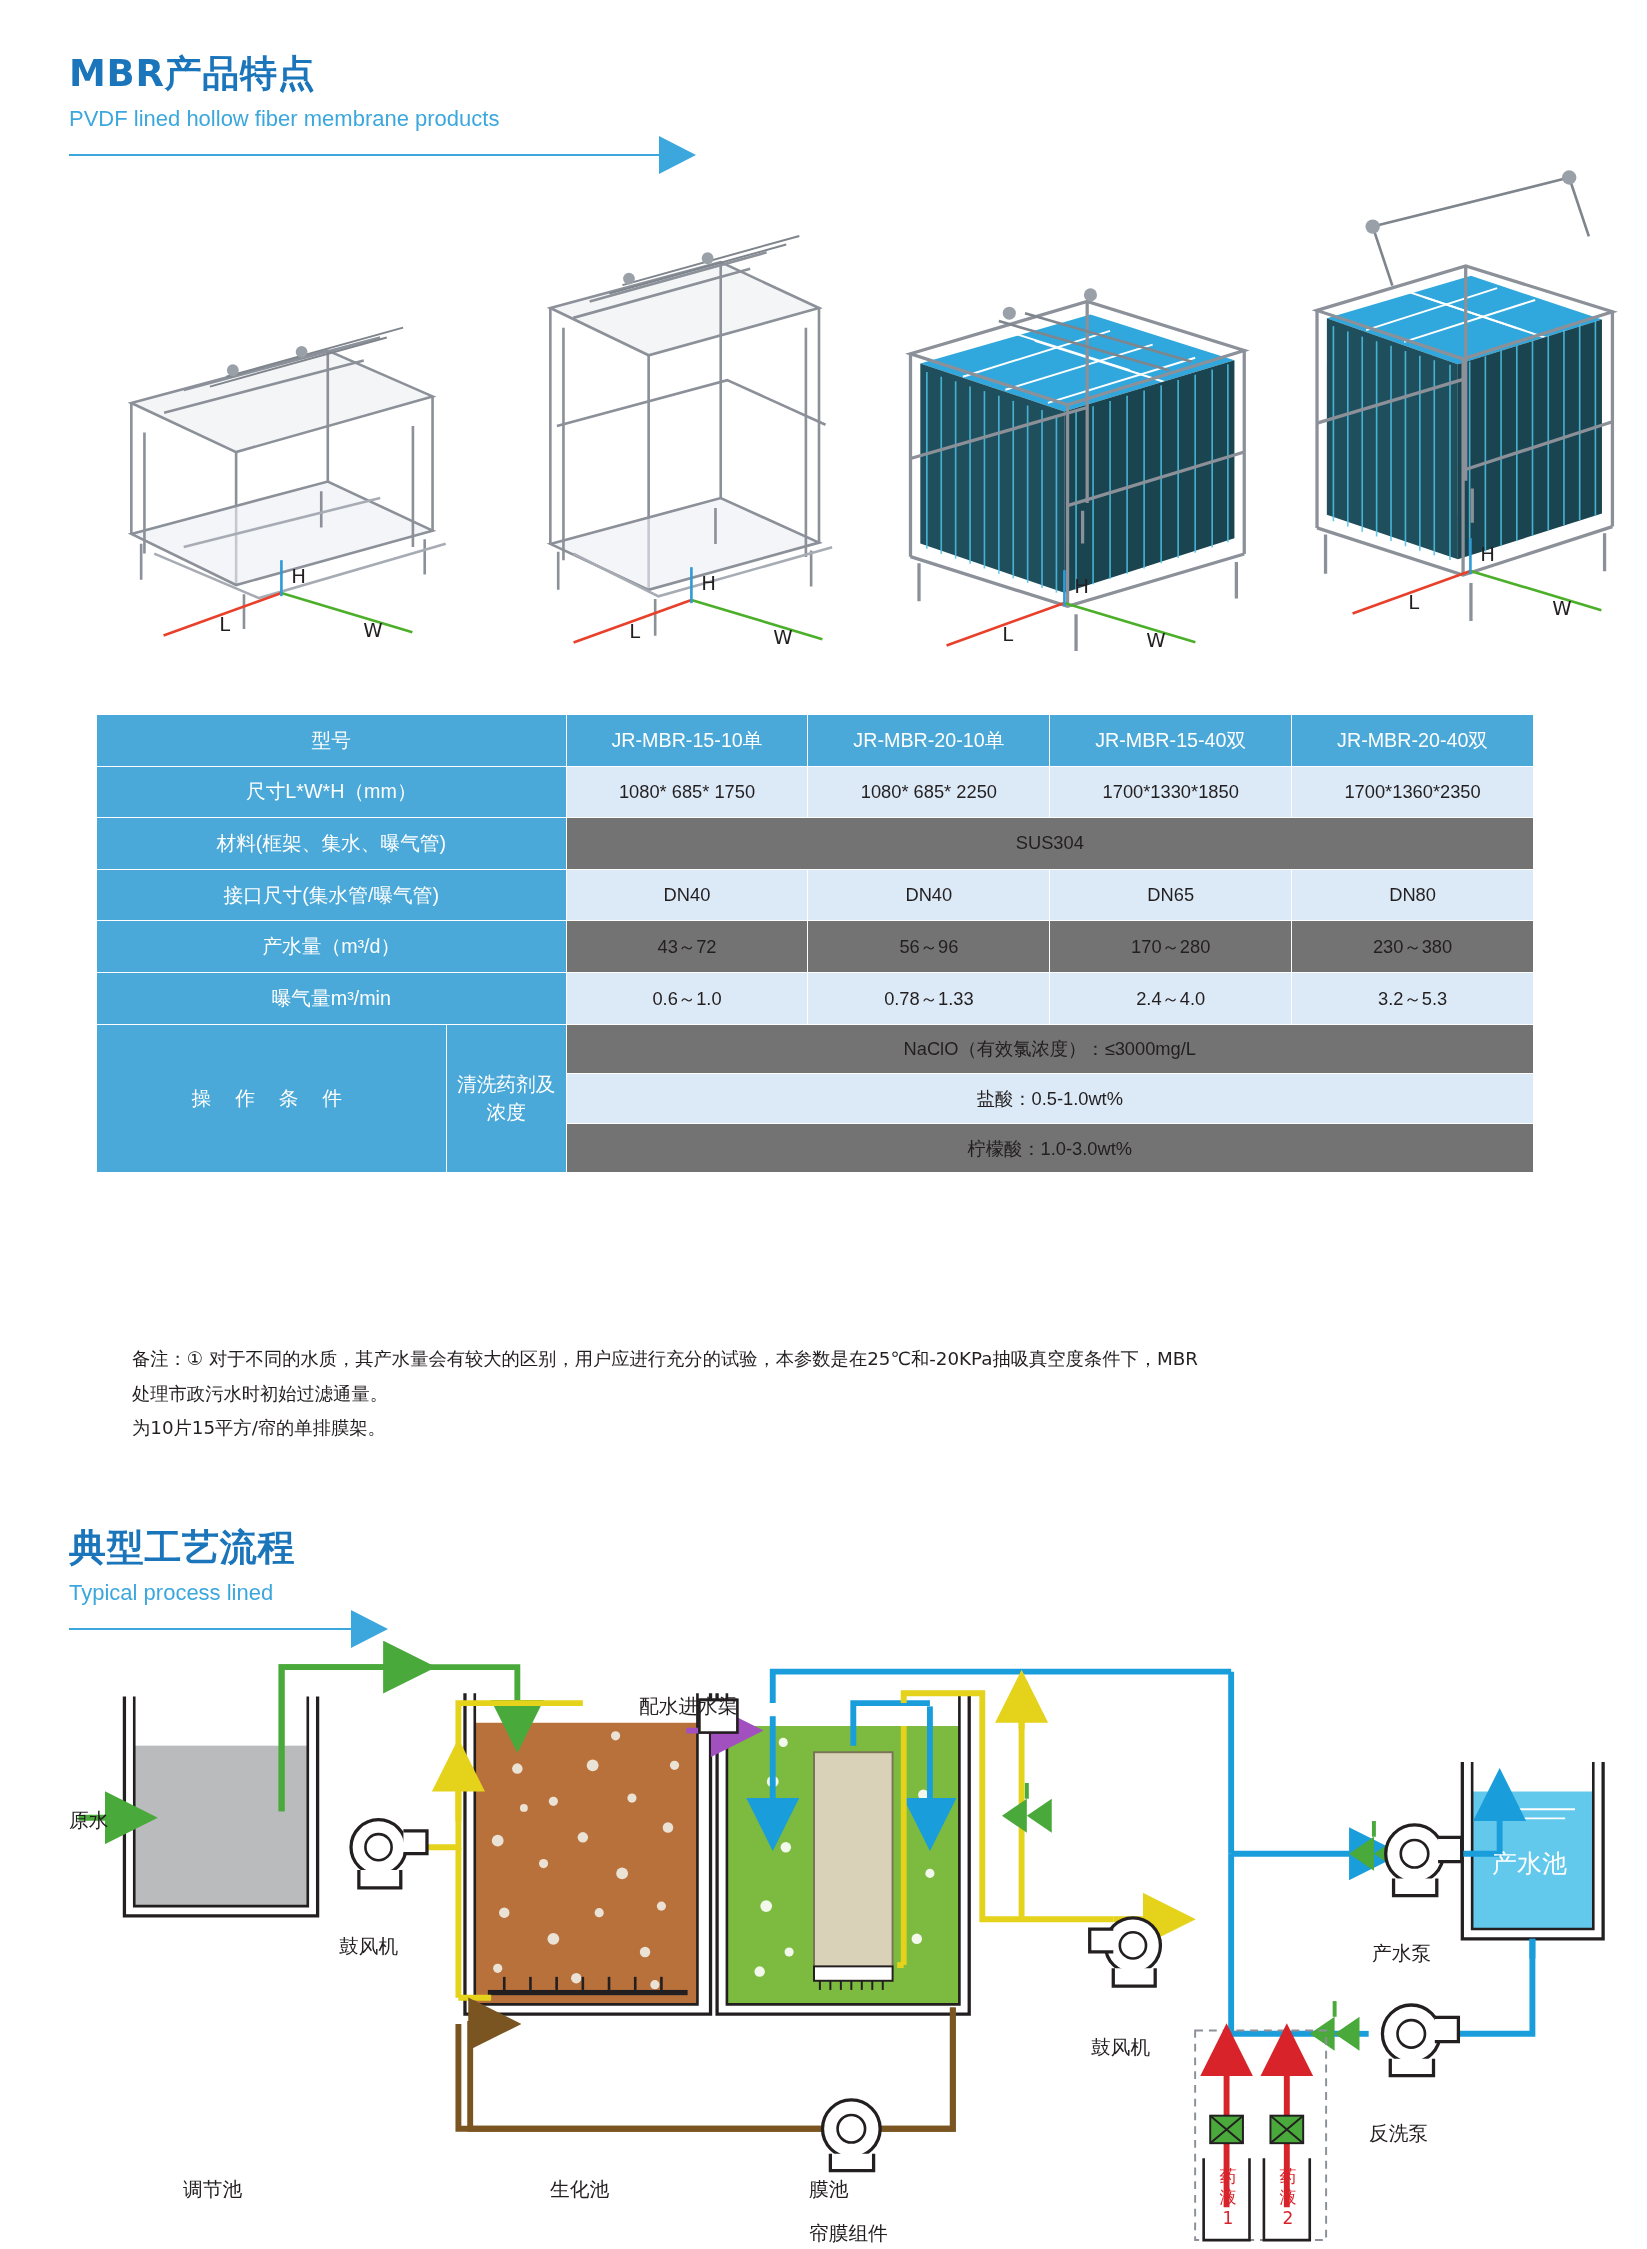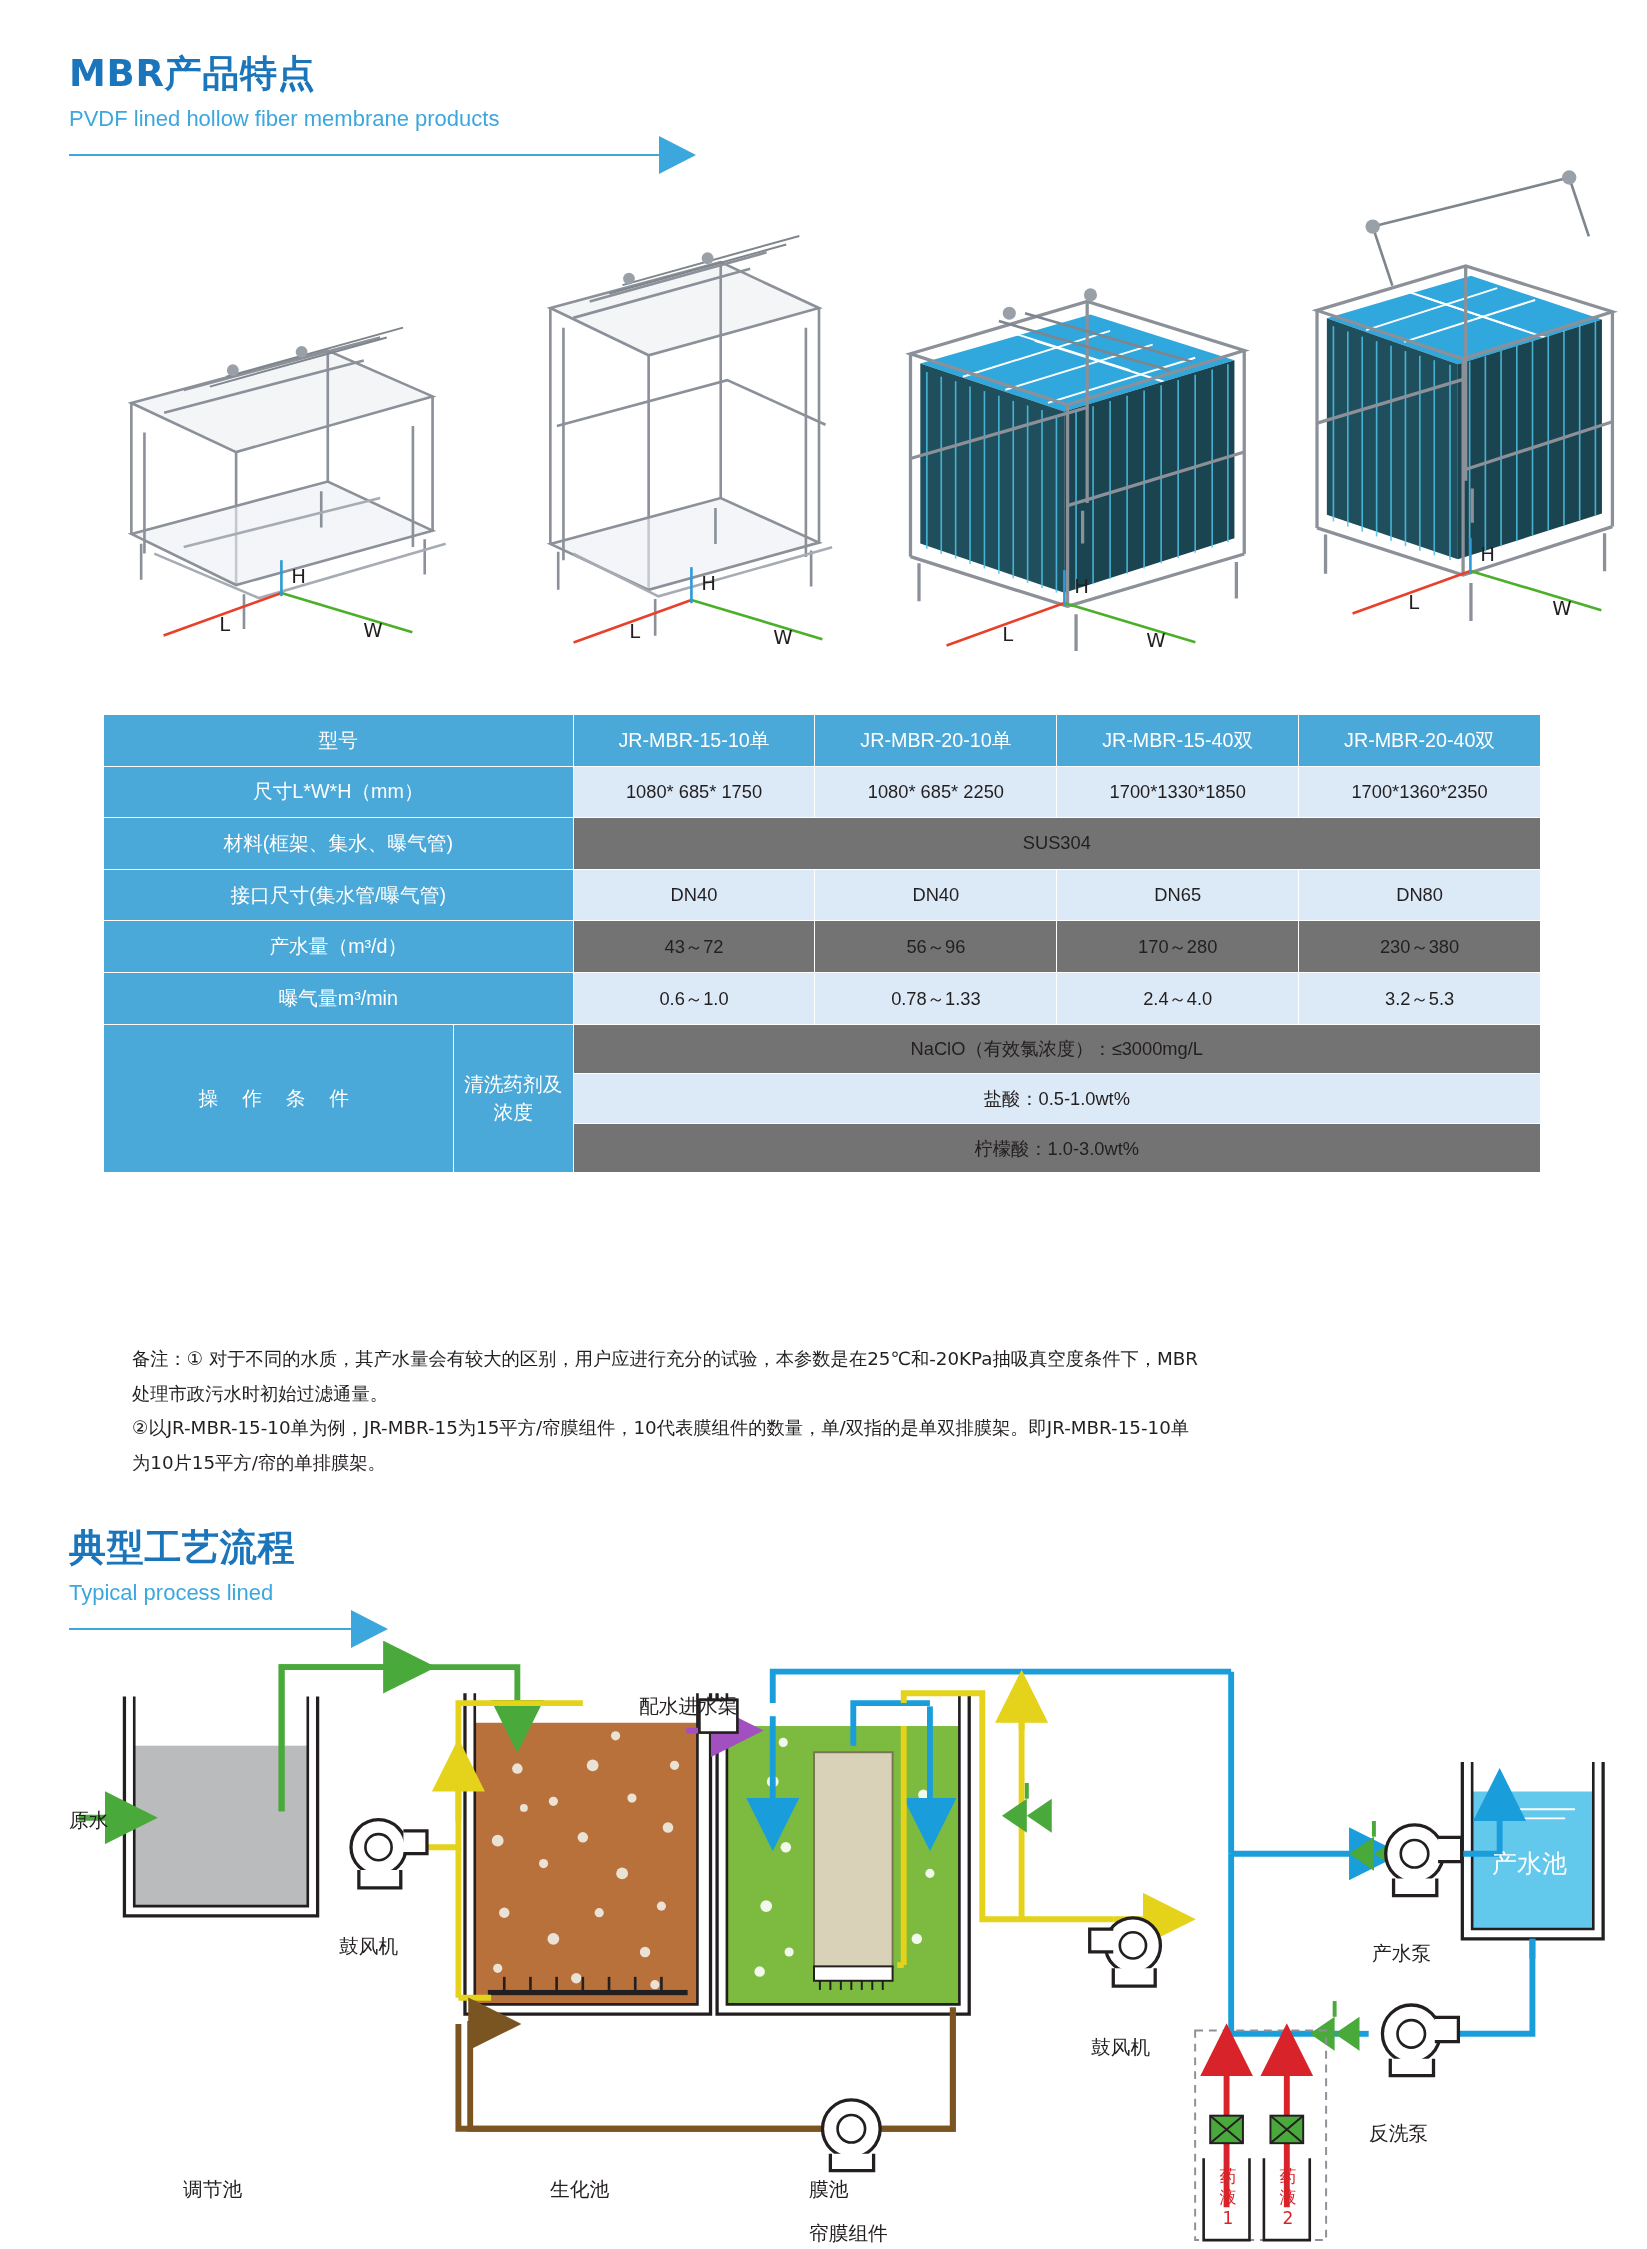--- a/index.html
+++ b/index.html
@@ -12,21 +12,21 @@
   .sec-head .en{font-size:22px;color:#3ba7dd;margin-top:6.6px;font-family:"Liberation Sans",sans-serif;}
   .sec-head .rule{position:absolute;height:2px;background:#3ba7dd;}
   .sec-head .tri{position:absolute;width:0;height:0;border-left:37px solid #3ba7dd;border-top:19.7px solid transparent;border-bottom:19.7px solid transparent;}
 
   
   .racks{position:absolute;left:79px;top:141px;width:1507px;height:557px;}
   .rack{position:absolute;top:0;}
   .rack svg{display:block;}
 
   
-  table.spec{position:absolute;left:103px;top:714px;width:1438px;border-collapse:collapse;font-size:18.3px;}
+  table.spec{position:absolute;left:96px;top:714px;width:1438px;border-collapse:collapse;font-size:18.3px;}
   table.spec td{border:1.3px solid #ffffff;text-align:center;vertical-align:middle;padding:11.8px 3.9px;}
   .hdr{background:#4aa9d8;color:#ffffff;font-size:19.7px;}
   .lbl{background:#4aa9d8;color:#ffffff;font-size:19.7px;width:341px;}
   .lbl2{background:#4aa9d8;color:#ffffff;font-size:19.7px;width:111px;line-height:1.45;}
   .cell-a{background:#dce9f6;color:#231f20;}
   .cell-b{background:#737373;color:#231f20;}
   .lbl-tall{letter-spacing:9.2px;line-height:1.75;}
 
   
   .notes{position:absolute;left:110px;top:1343px;width:1415px;font-size:18.3px;line-height:1.75;color:#231f20;font-family:"DejaVu Sans",sans-serif;margin-left:22px;}
@@ -284,21 +284,20 @@
     </tr>
     <tr>
       <td class="cell-b" colspan="4">柠檬酸：1.0-3.0wt%</td>
     </tr>
   </tbody>
     </table>
 
   <div class="notes">
     <p>备注：① 对于不同的水质，其产水量会有较大的区别，用户应进行充分的试验，本参数是在25℃和-20KPa抽吸真空度条件下，MBR</p>
     <p>处理市政污水时初始过滤通量。</p>
-    <p>②以JR-MBR-15-10单为例，JR-MBR-15为15平方/帘膜组件，10代表膜组件的数量，单/双指的是单双排膜架。即JR-MBR-15-10单</p>
     <p>为10片15平方/帘的单排膜架。</p>
   </div>
 
   <div class="sec-head" style="left:69px;top:1523px;width:721px;height:92px;">
     <div class="cn">典型工艺流程</div>
     <div class="en">Typical process lined</div>
     <div class="rule" style="left:0px;top:105px;width:282px;"></div>
     <div class="tri" style="left:282px;top:87px;"></div>
   </div>
 

